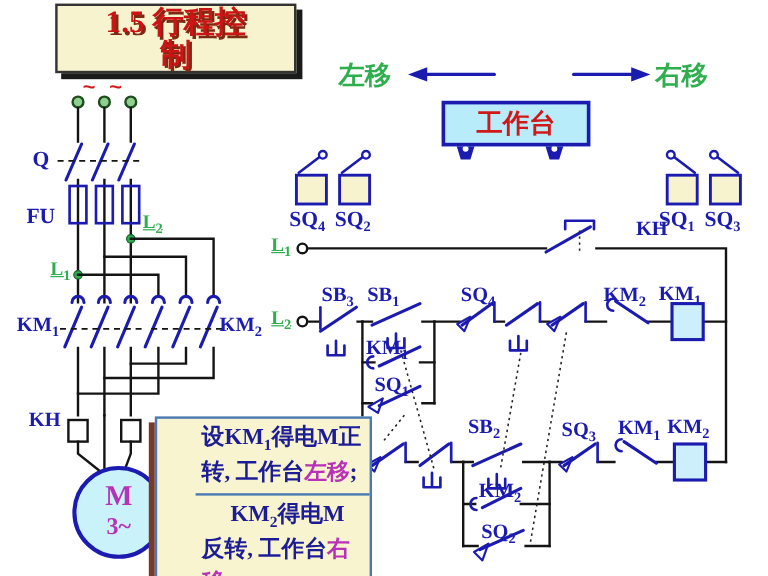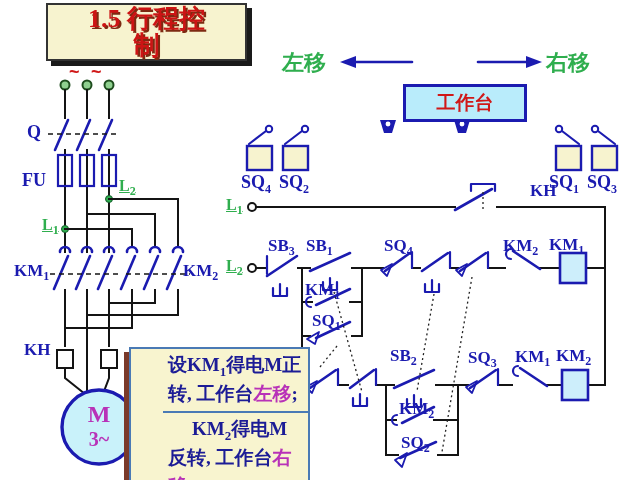--- a/index.html
+++ b/index.html
@@ -39,21 +39,21 @@
   .tilde{position:absolute;font-weight:bold;font-size:18px;color:var(--red);z-index:3;}
 
   #title-box{position:absolute;left:46px;top:3px;width:197px;height:54px;z-index:4;
     background:var(--cream);border:2px solid #333;box-shadow:5px 5px 0 #1a1a1a;
     display:flex;flex-direction:column;justify-content:center;align-items:center;}
   #title-box .tline{font-weight:bold;font-size:26px;line-height:27px;color:var(--title_text);
     text-shadow:2px 2px 0 #7d2a12;font-family:"Liberation Serif","DejaVu Serif",serif;}
 
   #worktable{position:absolute;left:368px;top:84px;width:124px;height:38px;z-index:2;
     box-sizing:border-box;background:var(--cyan_box);border:3px solid var(--blue);
-    text-align:center;font-weight:bold;font-size:19px;color:var(--red);line-height:32px;margin-left:35px;}
+    text-align:center;font-weight:bold;font-size:22px;color:var(--red);line-height:32px;}
 
   #note-box{position:absolute;left:129px;top:347px;width:181px;z-index:4;box-sizing:border-box;
     background:#f8f4cf;border:2px solid var(--note_border);box-shadow:-5px 5px 0 #7a3a2a;padding-left:32px;}
   .note-cell{padding:2px 3px 3px 5px;font-weight:bold;font-size:19px;line-height:1.5;
     color:#1c1c96;font-family:"Liberation Serif","DejaVu Serif",serif;}
   .note-cell.second{border-top:2px solid var(--note_border);text-indent:24px;font-family:Liberation Serif, serif;}
   .note-cell .hl{color:var(--magenta);}
   .note-cell sub{font-size:13px;line-height:0;}
 
   .mot-lbl{position:absolute;left:69px;width:60px;text-align:center;z-index:3;

